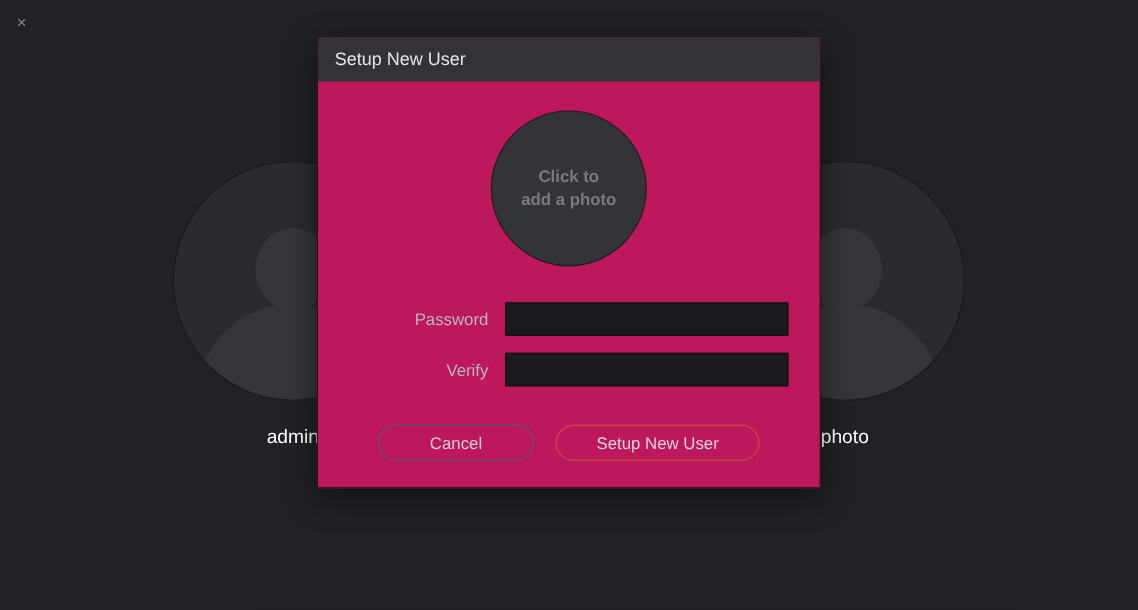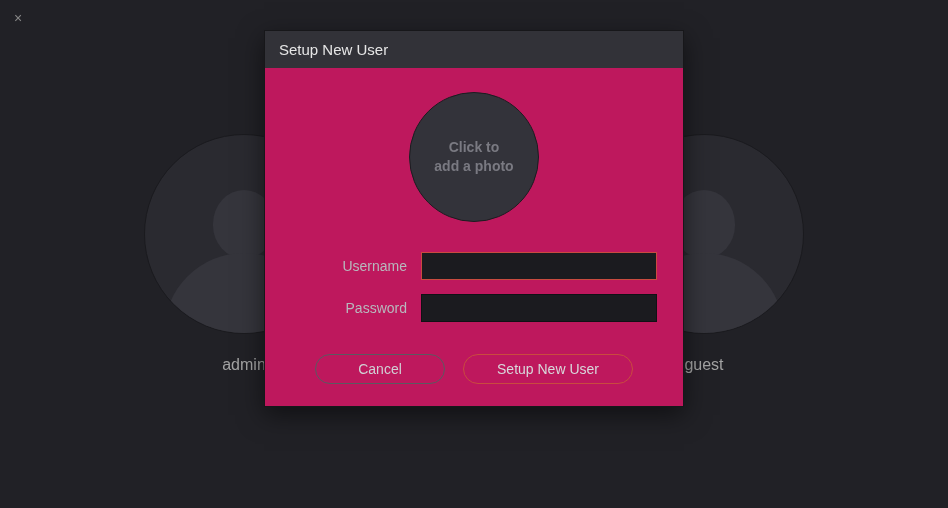--- a/index.html
+++ b/index.html
@@ -78,21 +78,21 @@
       bottom: -40px;
       left: 50%;
       transform: translateX(-50%);
       width: 160px;
       height: 120px;
       background: #35353c;
       border-radius: 80px 80px 0 0;
     }
     .user-label {
       margin-top: 22px;
-      color: #a3a3a3;
+      color: #ffffff;
       font-size: 16px;
     }
     .dialog {
       position: absolute;
       top: 30px;
       left: 50%;
       transform: translateX(-50%);
       width: 420px;
       background: #be185d;
       border: 1px solid #17171a;
@@ -185,45 +185,45 @@
   <div class="user-tile">
     <div class="avatar-circle">
       <div class="avatar-silhouette"></div>
     </div>
     <div class="user-label">admin</div>
   </div>
   <div class="user-tile">
     <div class="avatar-circle">
       <div class="avatar-silhouette"></div>
     </div>
-    <div class="user-label">guest</div>
+    <div class="user-label">photo</div>
   </div>
 </div>
 
 <div class="dialog">
   <div class="dialog-header">Setup New User</div>
   <div class="dialog-body">
 
     <div class="photo-row">
       <div class="photo-circle">
         <span style="white-space:pre-line;font-weight:bold;">Click to
 add a photo</span>
       </div>
     </div>
 
-    <div class="form-row">
-      <div class="form-label">Username</div>
-      <input class="form-input invalid" type="text" value="" style="">
-    </div>
 
     <div class="form-row">
       <div class="form-label">Password</div>
       <input class="form-input" type="password" value="" style="">
     </div>
 
+    <div class="form-row">
+      <div class="form-label">Verify</div>
+      <input class="form-input" type="password" value="" style="">
+    </div>
 
     <div class="button-row">
       <button class="btn">Cancel</button>
       <button class="btn primary">Setup New User</button>
     </div>
 
   </div>
 </div>
 
 </body></html>

